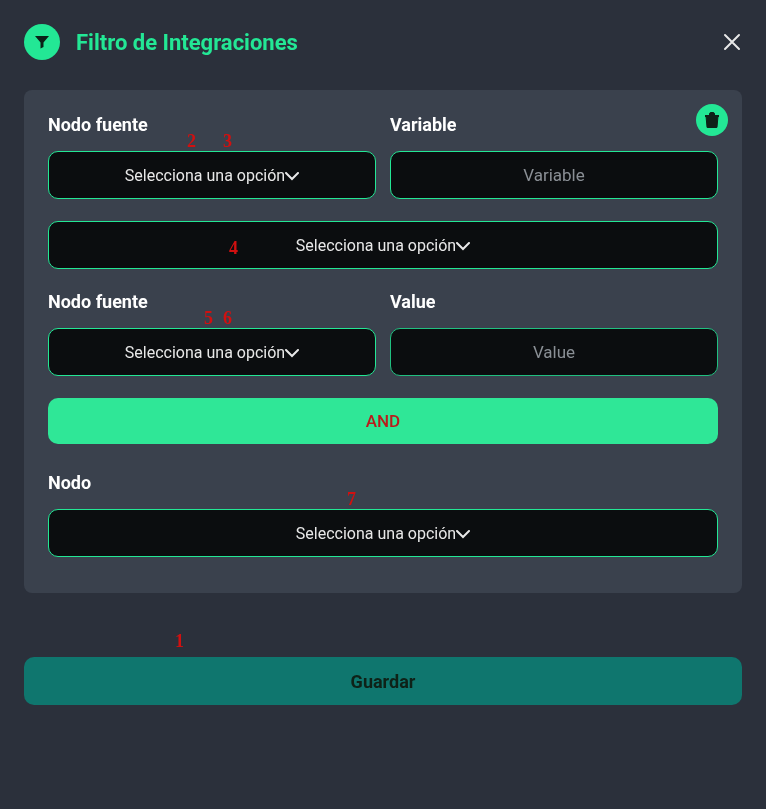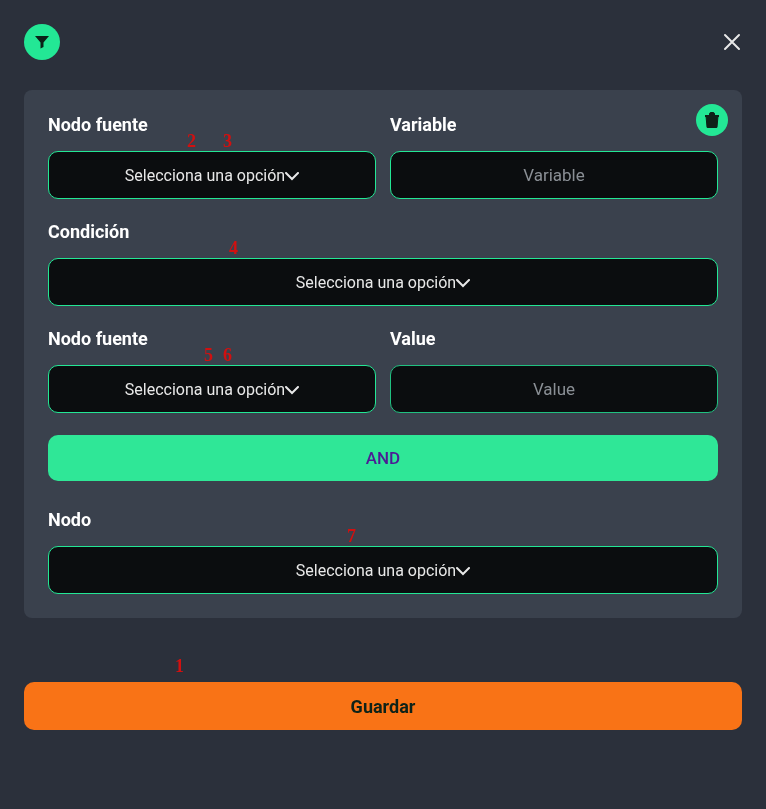--- a/index.html
+++ b/index.html
@@ -154,21 +154,21 @@
     }
     
     .logic-btn {
       flex: 1;
       height: 46px;
       background-color: #2fe797;
       border: none;
       border-radius: 10px;
       font-size: 17px;
       font-weight: 500;
-      color: #4c1d95;
+      color: #b91c1c;
       cursor: pointer;
       display: flex;
       align-items: center;
       justify-content: center;
     }
     
     .annotation {
       position: absolute;
       color: #d11010;
       font-size: 18px;
@@ -199,21 +199,21 @@
     }
     
     .add-btn svg {
       width: 16px;
       height: 16px;
     }
     
     .save-btn {
       flex: 1;
       height: 48px;
-      background-color: #f97316;
+      background-color: #0f766e;
       border: none;
       border-radius: 10px;
       font-size: 18px;
       font-weight: 700;
       color: #0e2218;
       cursor: pointer;
     }
     
     .relative-wrap {
       position: relative;
@@ -222,20 +222,21 @@
 </head>
 <body>
 
 <div class="modal-header">
   <div class="header-left">
     <div class="filter-icon-circle">
       <svg viewBox="0 0 16 16" fill="none">
         <path d="M1 2 L15 2 L9.5 8.5 L9.5 13 L6.5 14.5 L6.5 8.5 Z" fill="#0b2218"></path>
       </svg>
     </div>
+    <h1 class="modal-title">Filtro de Integraciones</h1>
   </div>
   <div class="close-btn">
     <svg viewBox="0 0 20 20">
         <path d="M3 3 L17 17 M17 3 L3 17" stroke="#e8e8e8" stroke-width="2" stroke-linecap="round"></path>
       </svg>
   </div>
 </div>
 
 <div class="card relative-wrap">
   <div class="delete-btn">
@@ -261,21 +262,20 @@
       <label class="field-label">Variable</label>
       <div class="input-box variable-box">
         <span class="placeholder-text">Variable</span>
       </div>
       <span class="annotation" style="top:17px; left:175px;">3</span>
     </div>
   </div>
 
   <div class="field-row relative-wrap">
     <div class="field-group full">
-      <label class="field-label">Condición</label>
       <div class="select-box">
         <span class="select-text">Selecciona una opción</span>
         <span class="chevron-down">
           <svg viewBox="0 0 14 9">
               <path d="M1 1 L7 7 L13 1" stroke="#e8e8e8" stroke-width="2" fill="none" stroke-linecap="round"></path>
             </svg>
         </span>
       </div>
       <span class="annotation" style="top:17px; left:181px;">4</span>
     </div>
@@ -300,21 +300,21 @@
         <span class="placeholder-text">Value</span>
       </div>
       <span class="annotation" style="top:17px; left:175px;">6</span>
     </div>
   </div>
 
   <div class="logic-row">
     <button class="logic-btn">AND</button>
   </div>
 
-  <div class="field-row relative-wrap" style="margin-bottom:0;">
+  <div class="field-row relative-wrap" style="margin-bottom:12px;">
     <div class="field-group full">
       <label class="field-label">Nodo</label>
       <div class="select-box">
         <span class="select-text">Selecciona una opción</span>
         <span class="chevron-down">
           <svg viewBox="0 0 14 9">
               <path d="M1 1 L7 7 L13 1" stroke="#e8e8e8" stroke-width="2" fill="none" stroke-linecap="round"></path>
             </svg>
         </span>
       </div>

